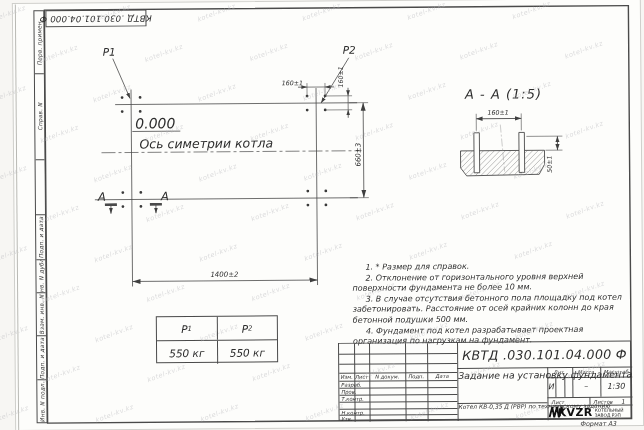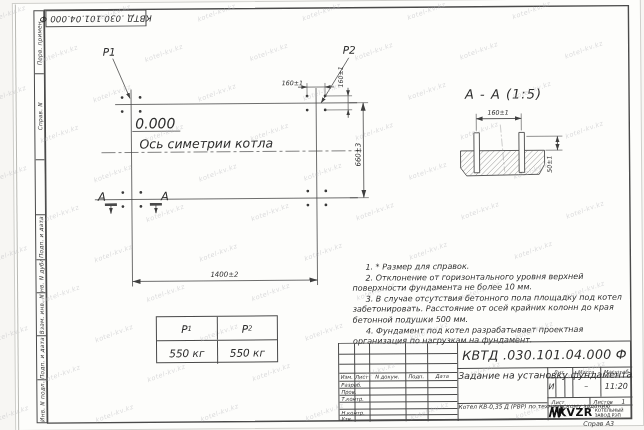--- a/index.html
+++ b/index.html
@@ -264,37 +264,37 @@
     <div class="tb-txt tb-small" style="left:2px;top:52px;">Т.контр.</div>
     <div class="tb-txt tb-small" style="left:2px;top:65.5px;">Н.контр.</div>
     <div class="tb-txt tb-small" style="left:2px;top:72px;">Утв.</div>
     <div class="tb-txt" id="tb-title">Задание на установку фундамента</div>
     <div class="tb-txt" id="tb-product">Котел КВ-0,35 Д (РВР) по техническому заданию</div>
     <div class="tb-txt tb-small c" style="left:208px;top:27px;width:25px;">Лит.</div>
     <div class="tb-txt tb-small c" style="left:233px;top:27px;width:28px;">Масса</div>
     <div class="tb-txt tb-small c" style="left:261px;top:27px;width:32px;">Масштаб</div>
     <div class="tb-txt c" style="left:208px;top:40px;width:8.3px;font-size:8px;">И</div>
     <div class="tb-txt c" style="left:233px;top:40px;width:28px;font-size:8px;">–</div>
-    <div class="tb-txt c" style="left:261px;top:40px;width:32px;font-size:8px;">11:20</div>
+    <div class="tb-txt c" style="left:261px;top:40px;width:32px;font-size:8px;">1:30</div>
     <div class="tb-txt tb-small" style="left:212px;top:56.5px;">Лист</div>
     <div class="tb-txt tb-small" style="left:254px;top:56.5px;">Листов</div>
     <div class="tb-txt" style="left:278px;top:55.5px;width:12px;font-size:6px;text-align:center;">1</div>
     <div id="logo" class="abs">
       <svg width="15" height="14" viewBox="0 0 16 15">
         <polyline points="1,13 4,2 6,13 9,2 11,13 14,2 15.5,9" fill="none" stroke="#111" stroke-width="2"></polyline>
       </svg>
       <span class="kvzr">KVZR</span>
       <span class="sub">
         <span>КОТЕЛЬНЫЙ</span>
         <span>ЗАВОД РЭП</span>
       </span>
     </div>
   </div>
 
-  <div id="fmt" class="abs">Справ А3</div>
+  <div id="fmt" class="abs">Формат А3</div>
 
   <div id="wml">
         <span class="wm" style="left: -12px; top: 8px;">kotel-kv.kz</span>
         <span class="wm" style="left: 93px; top: 8px;">kotel-kv.kz</span>
         <span class="wm" style="left: 198px; top: 8px;">kotel-kv.kz</span>
         <span class="wm" style="left: 303px; top: 8px;">kotel-kv.kz</span>
         <span class="wm" style="left: 408px; top: 8px;">kotel-kv.kz</span>
         <span class="wm" style="left: 513px; top: 8px;">kotel-kv.kz</span>
         <span class="wm" style="left: 40px; top: 48px;">kotel-kv.kz</span>
         <span class="wm" style="left: 145px; top: 48px;">kotel-kv.kz</span>

